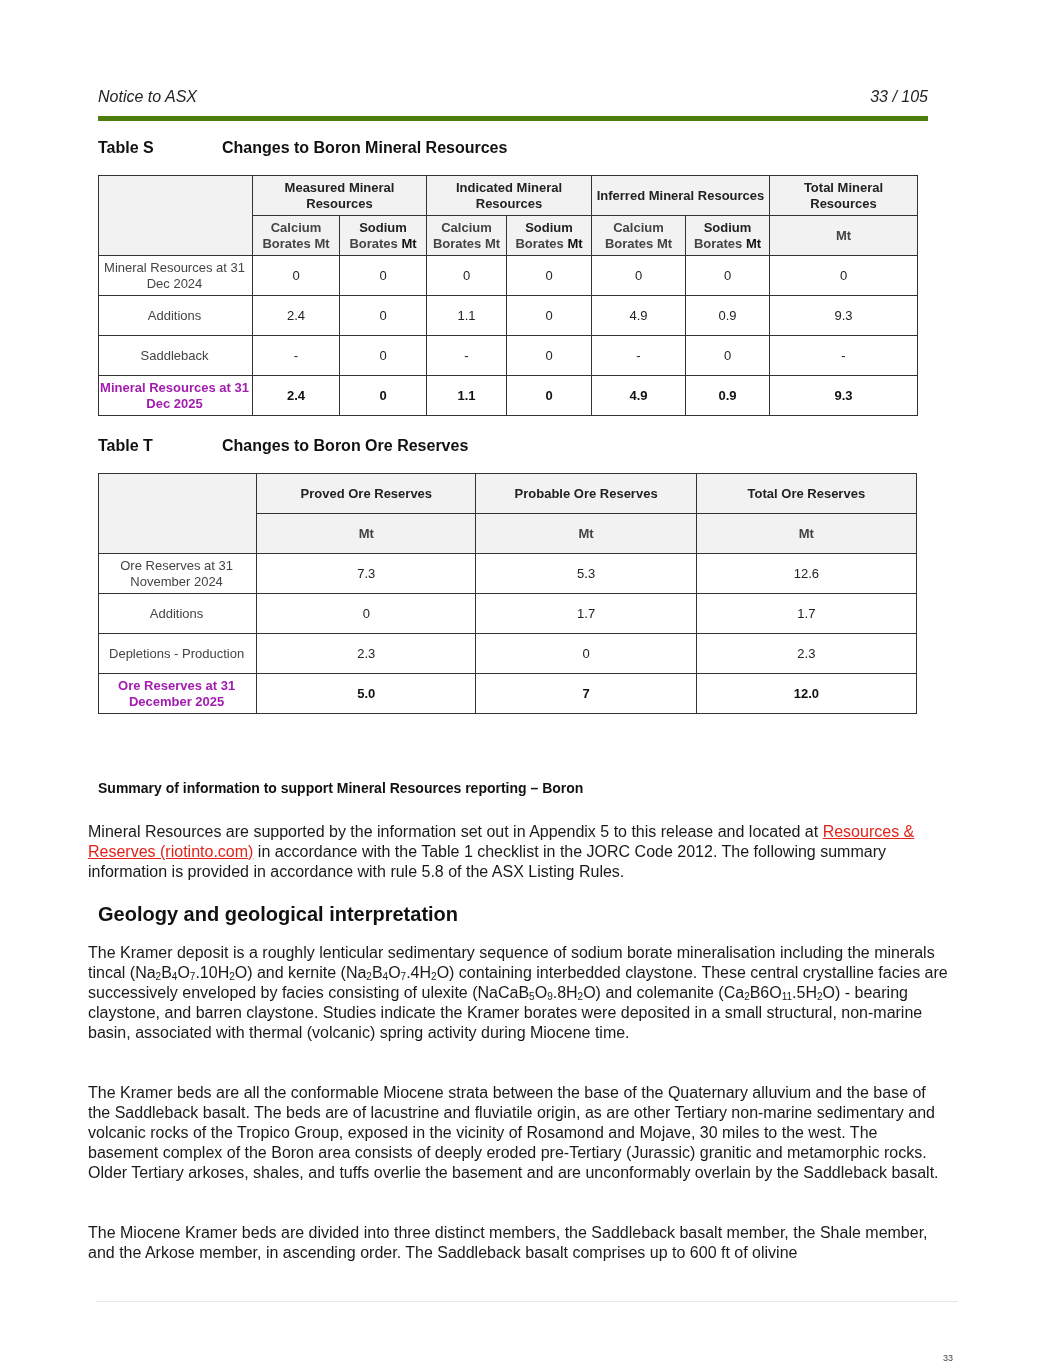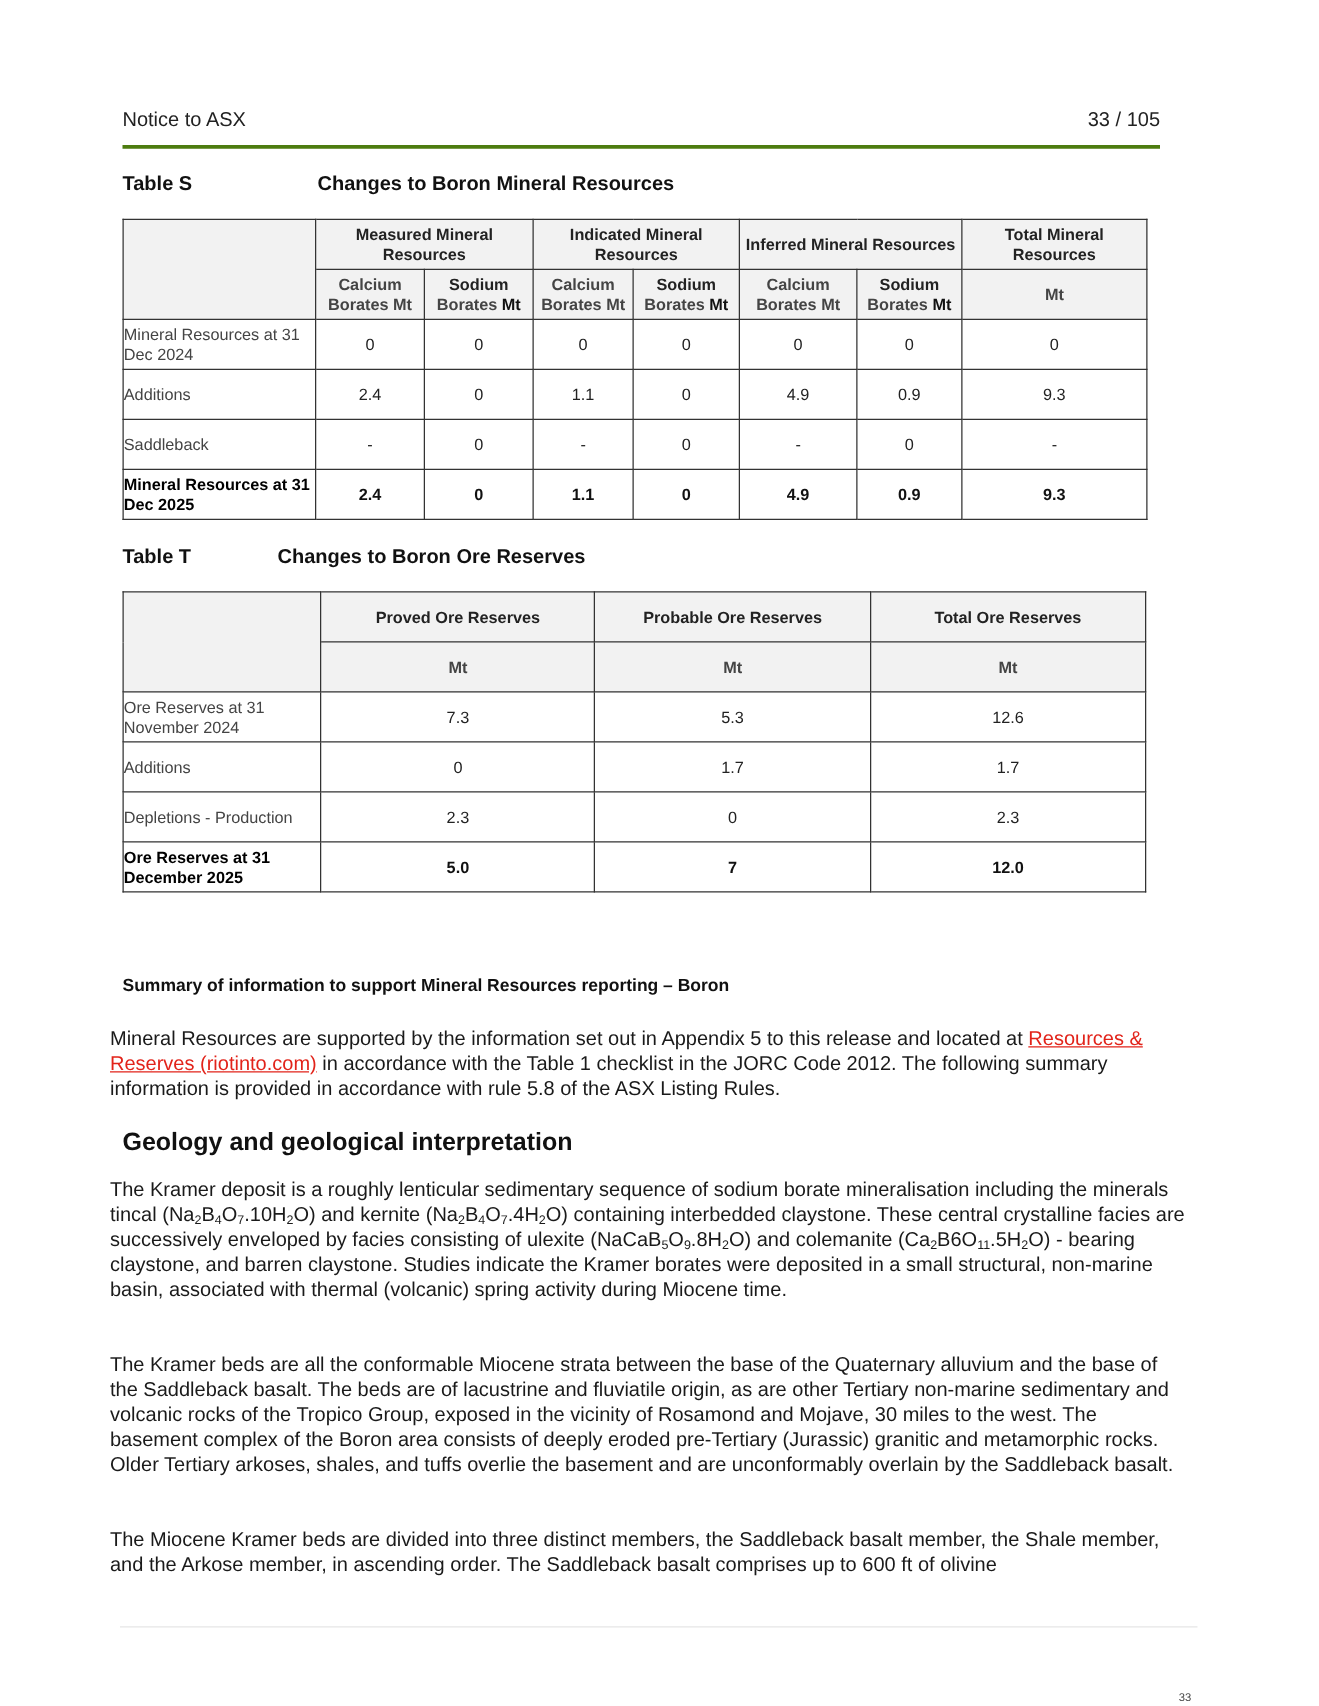--- a/index.html
+++ b/index.html
@@ -2,44 +2,44 @@
 <html><head>
 <meta charset="utf-8">
 <style>
   html, body { margin: 0; padding: 0; background: #ffffff; }
   body {
     width: 1055px; height: 1365px; position: relative; overflow: hidden;
     font-family: "Liberation Sans", sans-serif; color: #1a1a1a;
   }
   .page-header {
     position: absolute; left: 98px; top: 88px; width: 830px; height: 28px;
-    border-bottom: 3px solid #4d7c0f;
+    border-bottom: 5px solid #4d7c0f;
     display: flex; justify-content: space-between; align-items: flex-start;
-    font-size: 16px; color: #222;
+    font-size: 16px; color: #222; font-style: italic;
   }
   .table-caption {
     position: absolute; left: 98px; font-size: 16px; font-weight: bold; color: #111;
     display: flex;
   }
   .table-caption .tlabel { width: 124px; }
   table.data {
     position: absolute; left: 98px; border-collapse: collapse;
     font-family: "Liberation Sans", sans-serif; font-size: 13px; color: #222;
     table-layout: fixed;
   }
   table.data td, table.data th {
     border: 1.5px solid #333; text-align: center; vertical-align: middle;
     padding: 0 2px; line-height: 16px;
   }
   table.data th { background: #f2f2f2; font-weight: bold; color: #222; }
   table.data th.sub { color: #444; }
   table.data th .strong { color: #111; }
-  table.data td.rowlabel { text-align: left; padding-left: 0; color: #444; }
+  table.data td.rowlabel { text-align: center; padding-left: 0; color: #444; }
   table.data tr.total td { font-weight: bold; color: #111; }
-  table.data tr.total td.rowlabel { color: #000000; }
+  table.data tr.total td.rowlabel { color: #a21caf; }
   table.data th.blank { background: #f2f2f2; }
 
   #tableS { top: 175px; width: 819px; }
   #tableS tr { height: 40px; }
   #tableT { top: 473px; width: 819px; }
   #tableT tr { height: 40px; }
 
   .section-title {
     position: absolute; left: 98px; top: 780px; font-size: 14px; font-weight: bold; color: #111;
   }
@@ -59,21 +59,21 @@
   }
 </style>
 </head>
 <body>
 
 <div class="page-header">
   <span>Notice to ASX</span>
   <span>33 / 105</span>
 </div>
 
-<div class="table-caption" style="top:139px;gap:32px;">
+<div class="table-caption" style="top:139px;">
   <span class="tlabel">Table S</span>
   <span>Changes to Boron Mineral Resources</span>
 </div>
 
 <table class="data" id="tableS">
   <colgroup>
     <col style="width:154px">
       <col style="width:87px">
       <col style="width:87px">
       <col style="width:80px">

